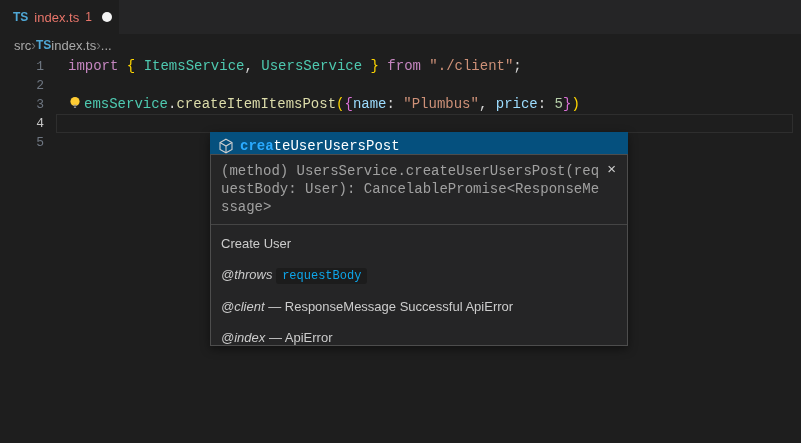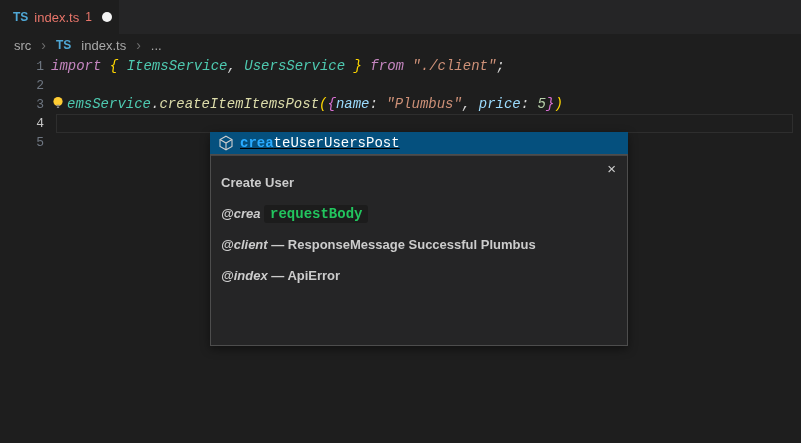--- a/index.html
+++ b/index.html
@@ -10,55 +10,55 @@
   .tabbar{position:absolute;left:0;top:0;width:801px;height:34px;background:#252526;}
   .tab{position:absolute;left:0;top:0;width:119px;height:34px;background:#1e1e1e;
        display:flex;align-items:center;padding-left:13px;box-sizing:border-box;gap:6px;cursor:pointer;}
   .ts-icon{color:#4fa7d5;font-weight:bold;font-size:12px;letter-spacing:0;}
   .tab-label{color:#e8756a;font-size:13px;}
   .tab-badge{color:#e8756a;font-size:12px;}
   .tab-dot{width:10px;height:10px;border-radius:50%;background:#f4f4f4;margin-left:4px;}
 
   
   .breadcrumb{position:absolute;left:14px;top:34px;height:22px;display:flex;align-items:center;
-              gap:10px;font-size:13px;color:#a9a9a9;}
+              gap:0;font-size:13px;color:#a9a9a9;}
   .crumb-chevron{color:#6e6e6e;font-size:14px;line-height:1;}
   .breadcrumb .ts-icon{font-size:12px;}
 
   
   .editor{position:absolute;left:0;top:57px;width:801px;}
   .row{position:relative;height:19px;display:flex;font-family:"Liberation Mono","DejaVu Sans Mono",monospace;
        font-size:14px;line-height:19px;color:#d4d4d4;}
   .gutter{width:44px;flex:none;text-align:right;color:#6e7681;font-size:13px;}
   .row.active .gutter{color:#c6c6c6;}
-  .code{margin-left:7px;white-space:pre;font-style:italic;}
+  .code{margin-left:24px;white-space:pre;}
   .line-highlight{position:absolute;left:56px;right:8px;top:0;bottom:0;
                   border:1px solid #2e2e2e;pointer-events:none;}
   .squiggle{text-decoration:underline wavy #f14c4c;text-decoration-thickness:1px;text-underline-offset:3px;}
   .cursor{display:inline-block;width:2px;height:17px;background:#aeafad;vertical-align:text-bottom;margin-left:1px;}
   .bulb{display:inline-block;width:14px;height:14px;margin-right:2px;vertical-align:-2px;}
 
   
   .suggest{position:absolute;left:210px;top:132px;width:418px;box-shadow:0 3px 9px rgba(0,0,0,.45);}
-  .suggest-row{height:22px;background:#05507e;display:flex;align-items:center;padding-left:8px;gap:6px;cursor:pointer;text-decoration:underline;}
+  .suggest-row{height:22px;background:#05507e;display:flex;align-items:flex-end;padding-left:8px;gap:6px;cursor:pointer;}
   .suggest-label{font-family:"Liberation Mono","DejaVu Sans Mono",monospace;font-size:14px;color:#ffffff;}
   .suggest-label .match{color:#2aabff;font-weight:bold;}
   .cube{width:16px;height:16px;flex:none;}
   .suggest-docs{position:relative;width:418px;height:192px;background:#252526;
                 border:1px solid #4d4d4d;box-sizing:border-box;overflow:hidden;}
   .signature{font-family:"Liberation Mono","DejaVu Sans Mono",monospace;font-size:14px;line-height:18px;
              color:#a0a0a0;padding:7px 26px 8px 10px;width:380px;word-break:break-all;white-space:pre-wrap;}
   .docs-close{position:absolute;right:9px;top:4px;color:#cccccc;font-size:15px;background:none;border:none;
               cursor:pointer;padding:2px;line-height:1;font-family:"Liberation Sans",sans-serif;}
   .divider{border-top:1px solid #454545;}
   .docs-body{padding:6px 10px 0 10px;font-size:13px;color:#cccccc;line-height:18px;}
-  .docs-body p{margin:12px 0 13px 0;font-weight:bold;}
+  .docs-body p{margin:4px 0 13px 0;}
   .tag{font-style:italic;}
-  .chip{font-family:"Liberation Mono","DejaVu Sans Mono",monospace;font-size:14px;background:#1c1c1c;
-        color:#22c55e;padding:1px 6px;border-radius:3px;}
+  .chip{font-family:"Liberation Mono","DejaVu Sans Mono",monospace;font-size:12px;background:#1c1c1c;
+        color:#0ea5e9;padding:1px 6px;border-radius:3px;}
 </style>
 </head>
 <body>
 
 <div class="screen">
 
   <div class="tabbar">
     <div class="tab">
       <span class="ts-icon">TS</span>
       <span class="tab-label">index.ts</span>
@@ -108,23 +108,24 @@
     <div class="suggest-row">
       <svg class="cube" viewBox="0 0 16 16">
         <path d="M8 1.2 L14 4.6 V11.4 L8 14.8 L2 11.4 V4.6 Z" fill="none" stroke="#cfcfcf" stroke-width="1.1"></path>
         <path d="M2 4.6 L8 8 L14 4.6 M8 8 V14.8" fill="none" stroke="#cfcfcf" stroke-width="1.1"></path>
       </svg>
       <span class="suggest-label"><span class="match">crea</span><span>teUserUsersPost</span></span>
     </div>
 
     <div class="suggest-docs">
       <button class="docs-close">×</button>
+      <div class="signature">(method) UsersService.createUserUsersPost(requestBody: User): CancelablePromise&lt;ResponseMessage&gt;</div>
       <div class="divider"></div>
       <div class="docs-body">
         <p>Create User</p>
-        <p><span class="tag">@crea</span> <code class="chip">requestBody</code></p>
-        <p><span class="tag">@client</span><span> — ResponseMessage Successful Plumbus</span></p>
+        <p><span class="tag">@throws</span> <code class="chip">requestBody</code></p>
+        <p><span class="tag">@client</span><span> — ResponseMessage Successful ApiError</span></p>
         <p><span class="tag">@index</span><span> — ApiError</span></p>
       </div>
     </div>
   </div>
 
 </div>
 
 </body></html>

